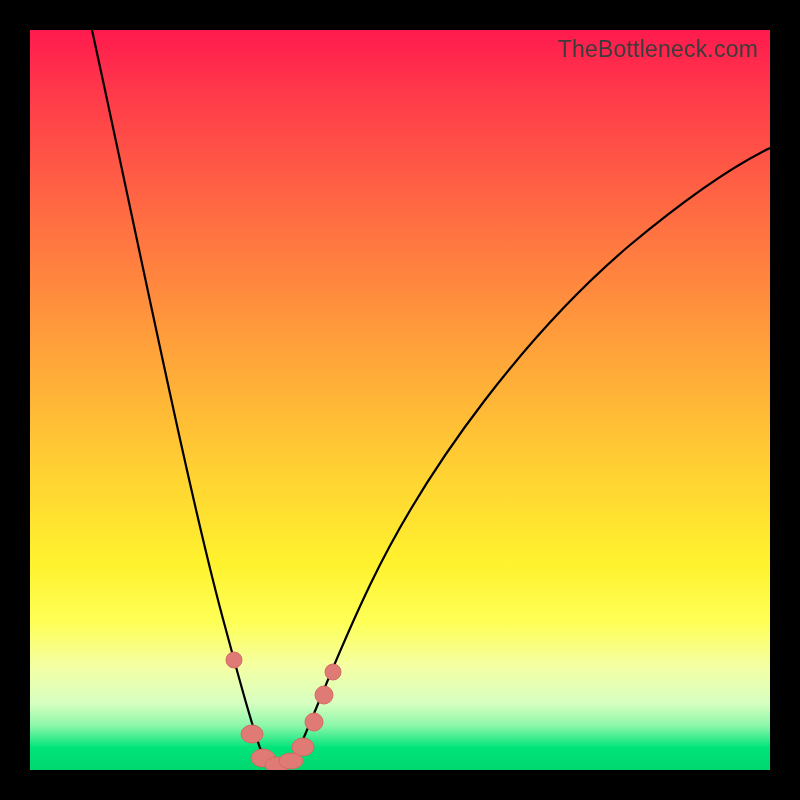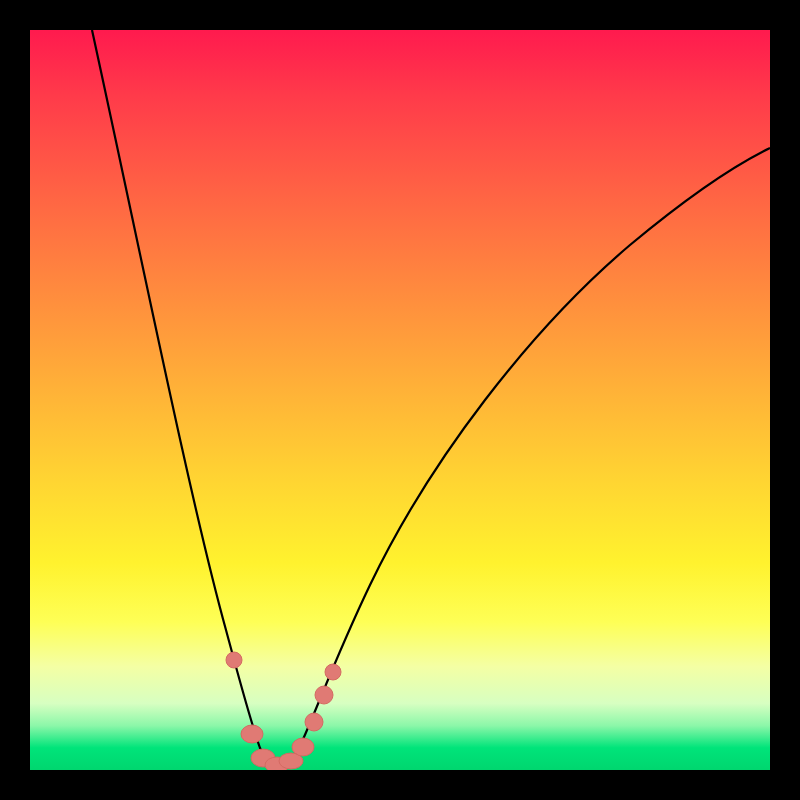--- a/index.html
+++ b/index.html
@@ -59,20 +59,21 @@
     width: 740px;
     height: 740px;
   }
 </style>
 </head>
 <body>
 
 <div class="frame">
   <div class="plot">
 
+    <div class="watermark">TheBottleneck.com</div>
 
     <svg class="curve" viewBox="0 0 740 740" preserveAspectRatio="none">
       <path fill="none" stroke="#000" stroke-width="2.2" d="M 62 0
                C 110 220, 160 470, 196 600
                C 210 652, 220 690, 230 718
                C 236 732, 241 738, 248 738
                C 256 738, 262 732, 270 716
                C 285 684, 305 628, 340 555
                C 400 430, 500 300, 600 215
                C 660 165, 705 135, 740 118"></path>

